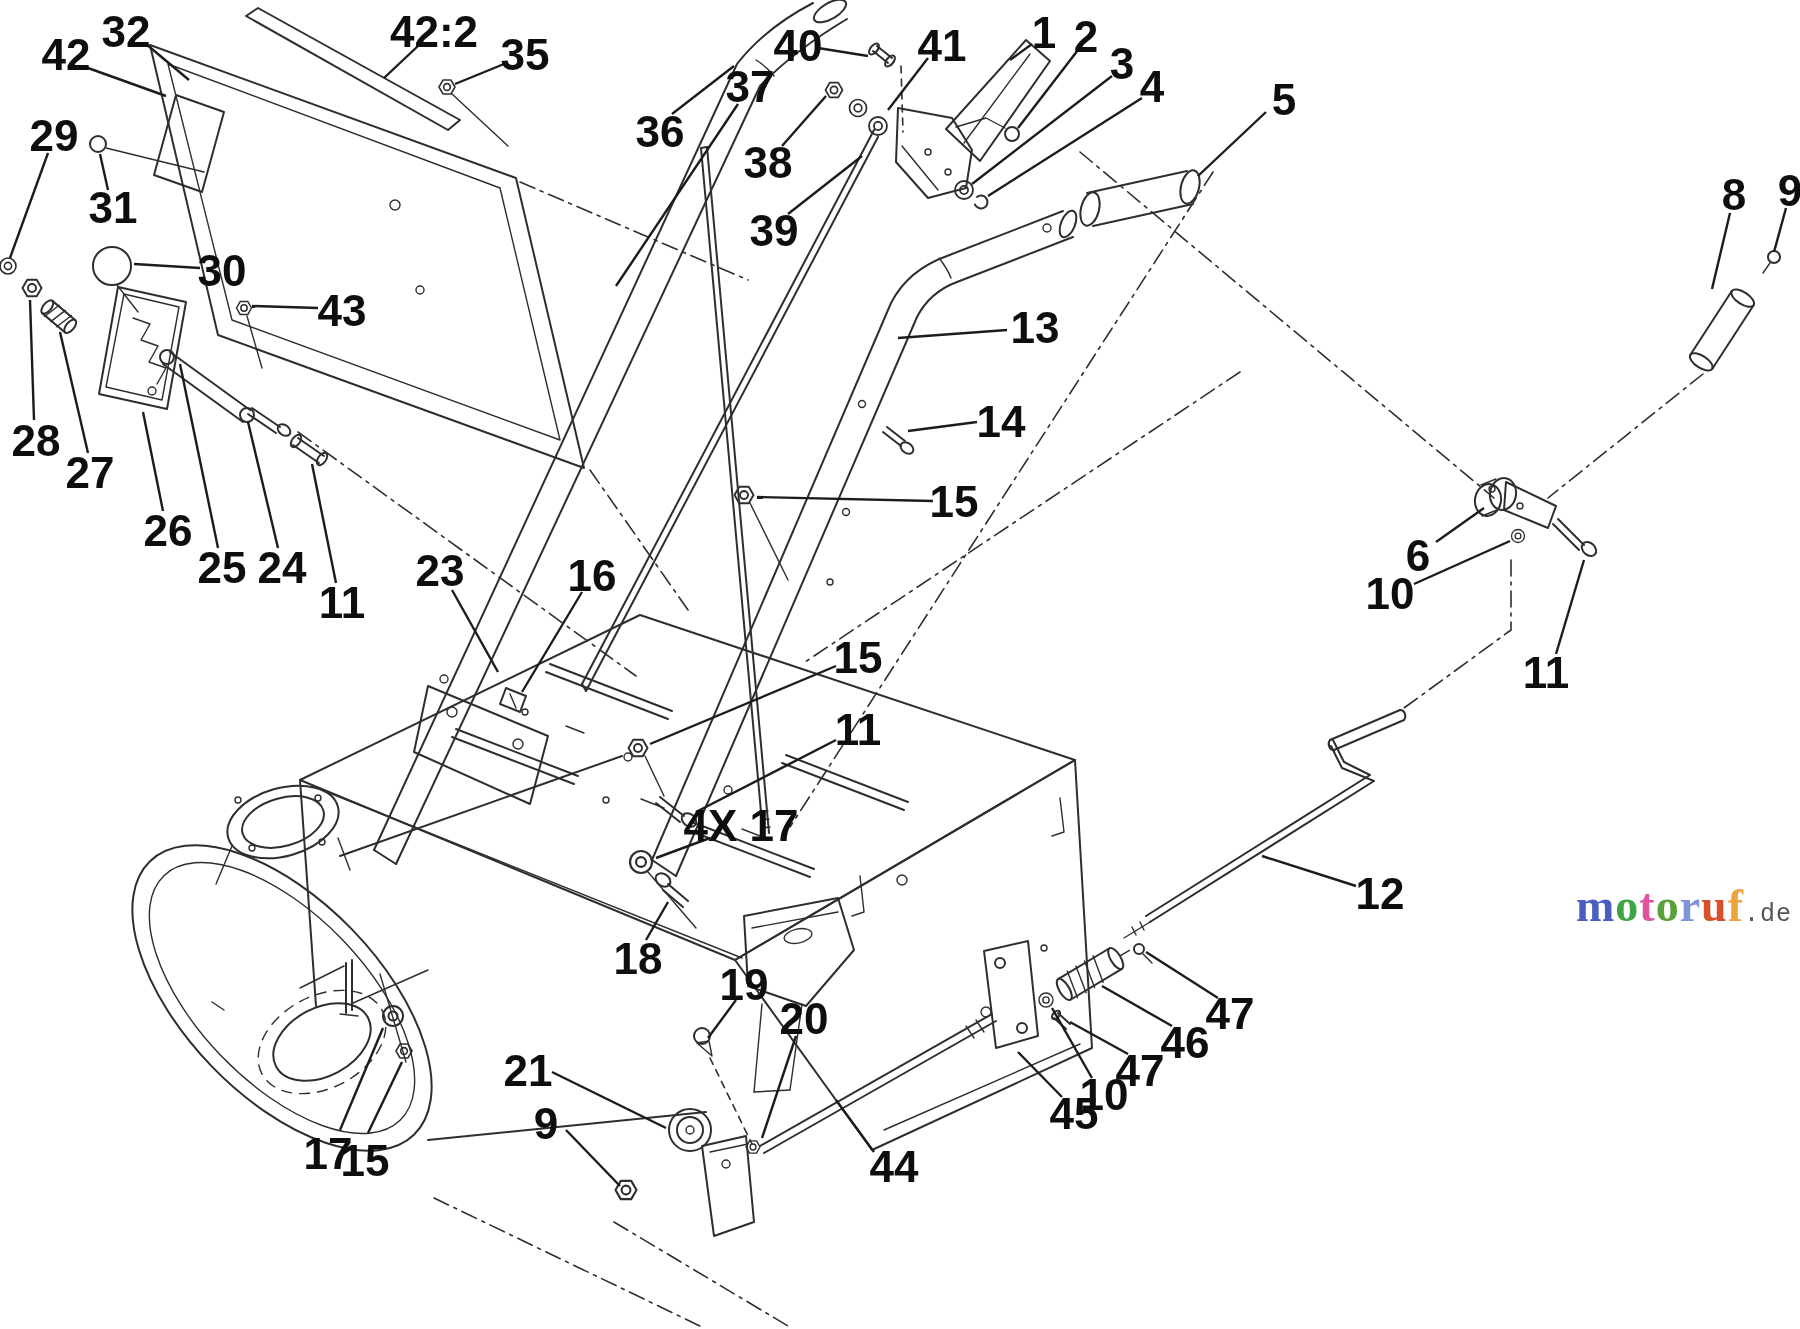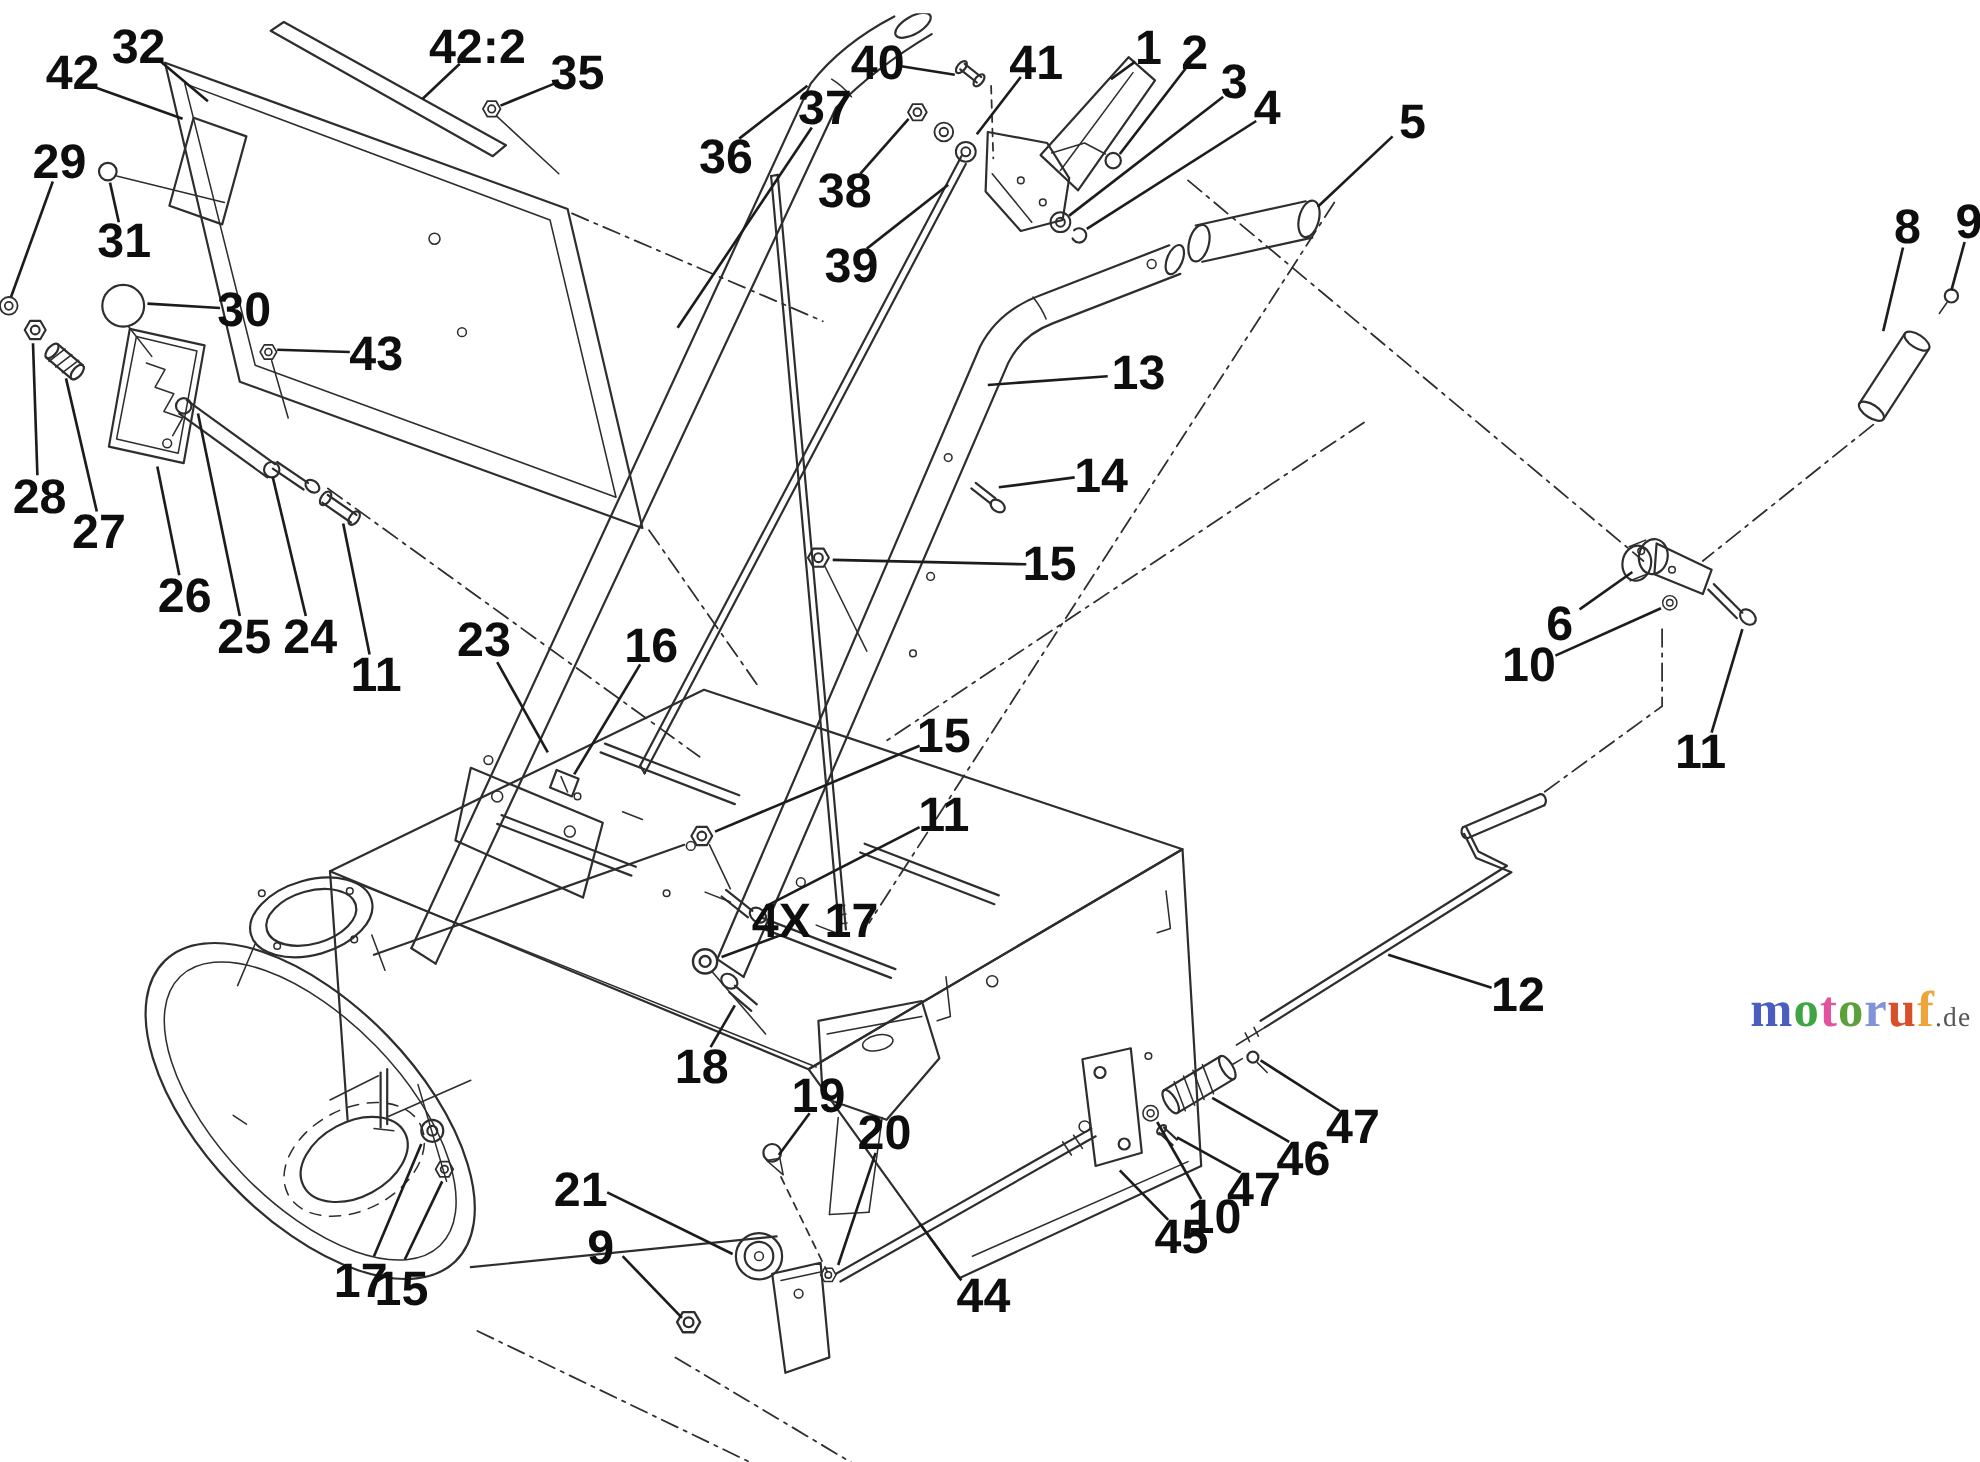--- a/index.html
+++ b/index.html
@@ -1,28 +1,28 @@
 <!DOCTYPE html>
 <html><head>
 <meta charset="utf-8">
 <style>
   html,body{margin:0;padding:0;background:#ffffff;}
   body{width:1800px;height:1329px;position:relative;overflow:hidden;
        font-family:"Liberation Sans", sans-serif;}
-  #stage{position:absolute;left:0;top:12px;width:1800px;height:938px;text-align:right;}
+  #stage{position:absolute;left:0;top:0;width:1800px;height:938px;text-align:right;}
   svg{display:block;}
   .part{fill:none;stroke:#2e2e2e;stroke-width:2;stroke-linecap:round;stroke-linejoin:round;}
   .thin{stroke-width:1.4;}
   .dashdot{stroke-dasharray:16 6 3 6;stroke-width:1.6;}
   .dash{stroke-dasharray:7 6;stroke-width:1.6;}
   .leader{fill:none;stroke:#1c1c1c;stroke-width:2.4;}
   .callout-text{font-family:"Liberation Sans", sans-serif;font-weight:bold;font-size:44px;fill:#0e0e0e;}
   #watermark{position:absolute;right:8px;bottom:6px;font-family:"Liberation Serif", serif;
              font-size:46px;font-weight:bold;letter-spacing:1px;user-select:none;}
-  #watermark .tld{font-size:25px;font-weight:normal;color:#555;}
+  #watermark .tld{font-size:25px;font-weight:normal;color:#555;font-family:Liberation Mono, monospace;}
 </style>
 </head>
 <body>
 
 <div id="stage">
 <svg id="diagram-svg" viewBox="0 0 1800 1329" width="1800" height="1329" xmlns="http://www.w3.org/2000/svg">
 
   <defs>
     <pattern id="hatch" width="7" height="7" patternUnits="userSpaceOnUse" patternTransform="rotate(55)">
       <rect width="7" height="7" fill="#ffffff"></rect>

